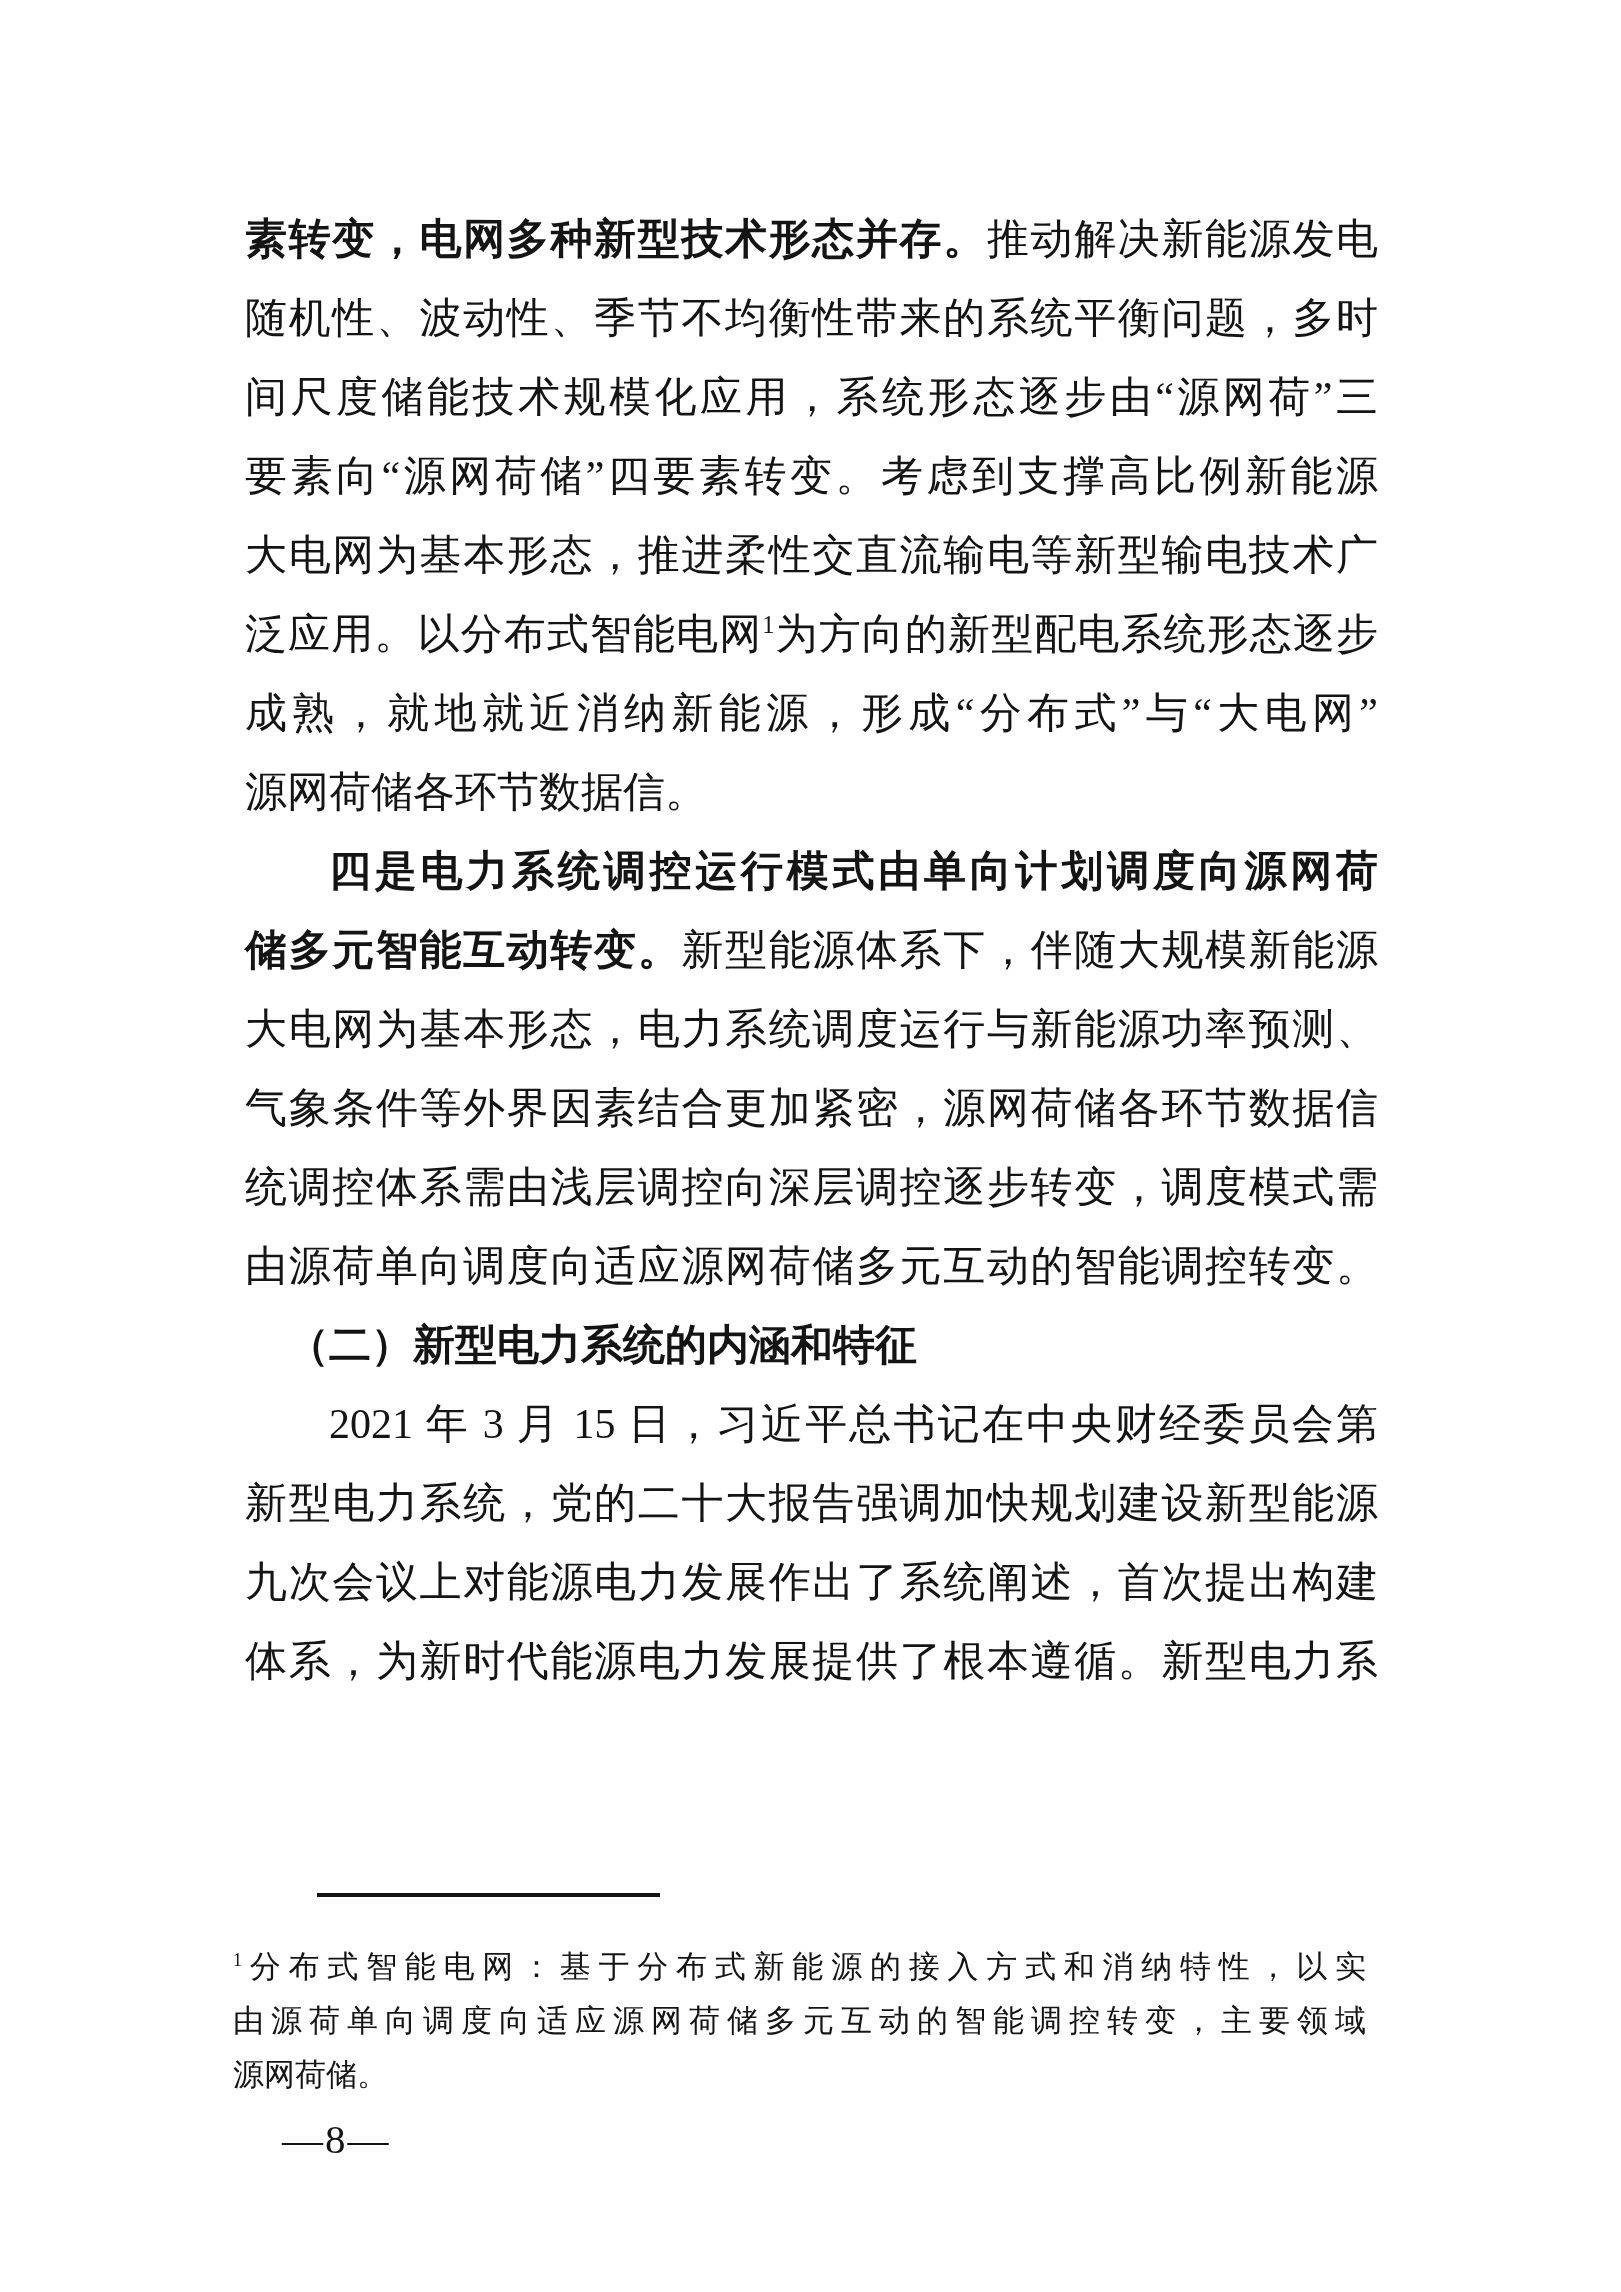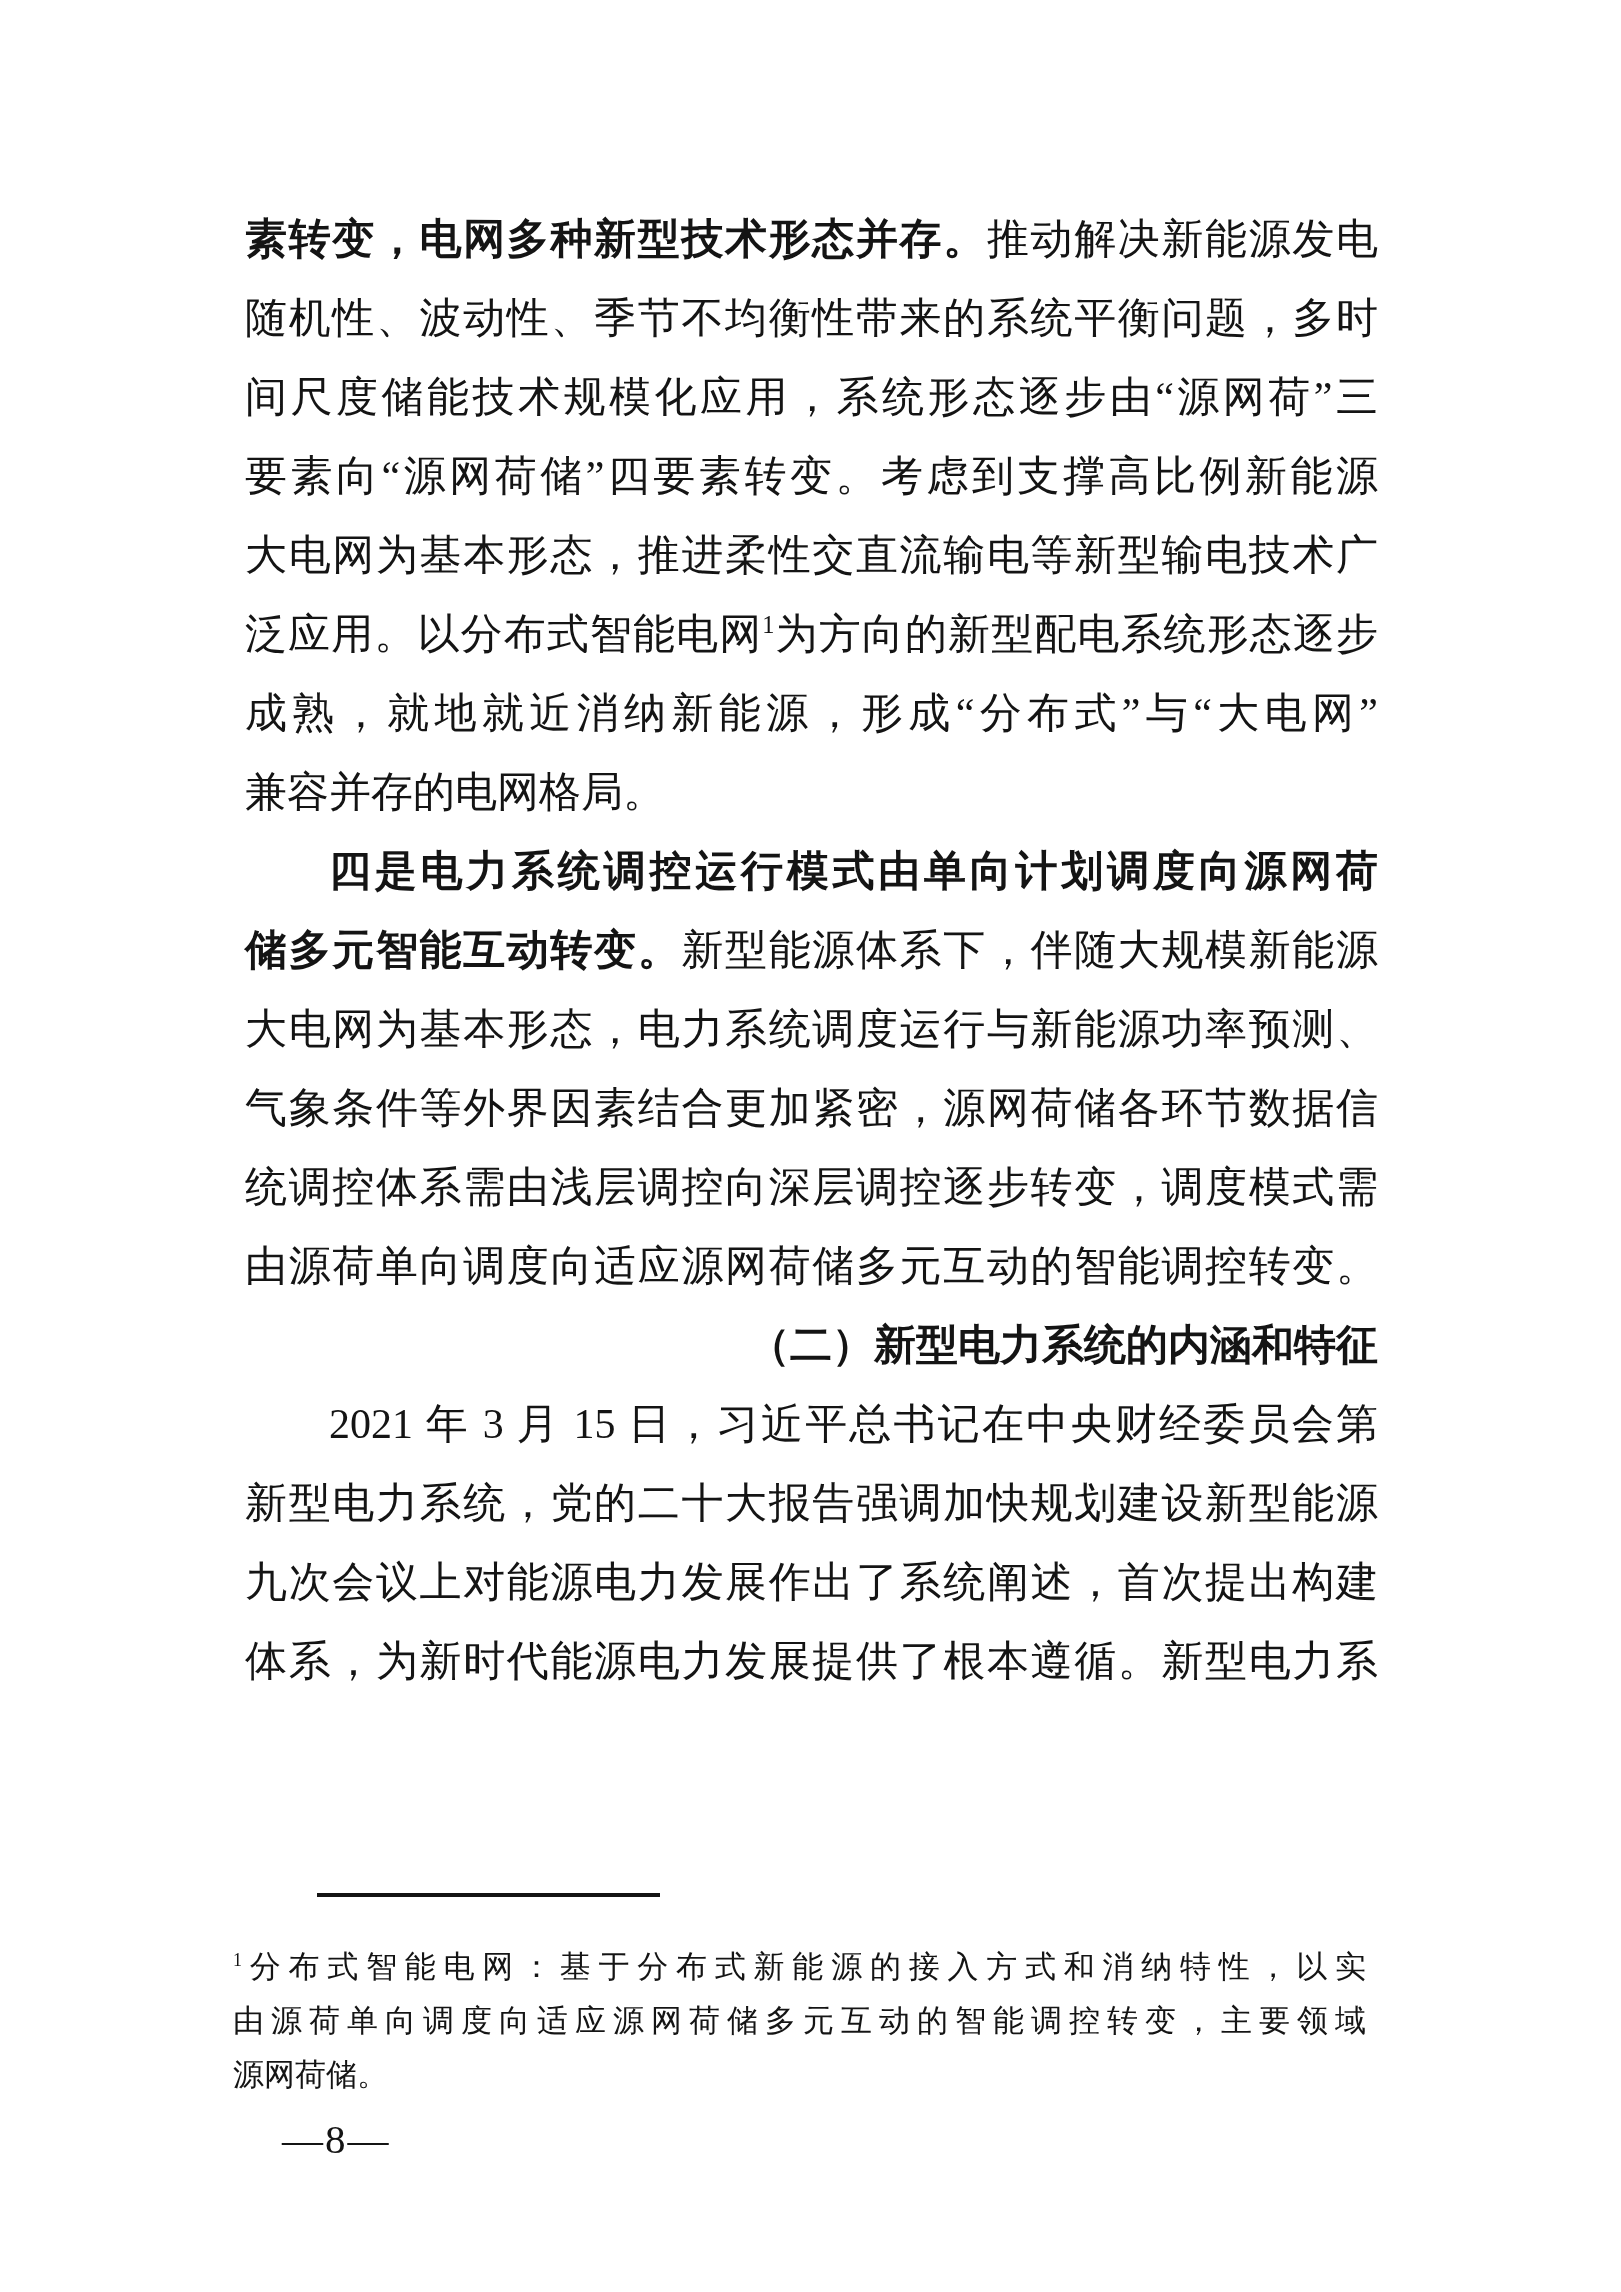--- a/index.html
+++ b/index.html
@@ -69,28 +69,28 @@
 
 <div class="page">
   <div class="body-text" id="body-text">
       <div class="line fill"><span class="seg-bold">素转变，电网多种新型技术形态并存。</span><span class="seg-normal">推动解决新能源发电</span></div>
       <div class="line fill"><span class="seg-normal">随机性、波动性、季节不均衡性带来的系统平衡问题，多时</span></div>
       <div class="line fill"><span class="seg-normal">间尺度储能技术规模化应用，系统形态逐步由“源网荷”三</span></div>
       <div class="line fill"><span class="seg-normal">要素向“源网荷储”四要素转变。考虑到支撑高比例新能源</span></div>
       <div class="line fill"><span class="seg-normal">大电网为基本形态，推进柔性交直流输电等新型输电技术广</span></div>
       <div class="line fill"><span class="seg-normal">泛应用。以分布式智能电网</span><span class="seg-sup">1</span><span class="seg-normal">为方向的新型配电系统形态逐步</span></div>
       <div class="line fill"><span class="seg-normal">成熟，就地就近消纳新能源，形成“分布式”与“大电网”</span></div>
-      <div class="line"><span class="seg-normal">兼容并存的电网格局。</span></div>
+      <div class="line"><span class="seg-normal">源网荷储各环节数据信。</span></div>
       <div class="line fill" style="text-indent: 2em;"><span class="seg-bold">四是电力系统调控运行模式由单向计划调度向源网荷</span></div>
       <div class="line fill"><span class="seg-bold">储多元智能互动转变。</span><span class="seg-normal">新型能源体系下，伴随大规模新能源</span></div>
       <div class="line fill"><span class="seg-normal">大电网为基本形态，电力系统调度运行与新能源功率预测、</span></div>
       <div class="line fill"><span class="seg-normal">气象条件等外界因素结合更加紧密，源网荷储各环节数据信</span></div>
       <div class="line fill"><span class="seg-normal">统调控体系需由浅层调控向深层调控逐步转变，调度模式需</span></div>
       <div class="line fill"><span class="seg-normal">由源荷单向调度向适应源网荷储多元互动的智能调控转变。</span></div>
-      <div class="line" style="text-indent: 1em; text-align: right;"><span class="seg-bold">（二）新型电力系统的内涵和特征</span></div>
+      <div class="line" style="text-indent: 1em;"><span class="seg-bold">（二）新型电力系统的内涵和特征</span></div>
       <div class="line fill" style="text-indent: 2em;"><span class="seg-normal">2021 年 3 月 15 日，习近平总书记在中央财经委员会第</span></div>
       <div class="line fill"><span class="seg-normal">新型电力系统，党的二十大报告强调加快规划建设新型能源</span></div>
       <div class="line fill"><span class="seg-normal">九次会议上对能源电力发展作出了系统阐述，首次提出构建</span></div>
       <div class="line fill"><span class="seg-normal">体系，为新时代能源电力发展提供了根本遵循。新型电力系</span></div>
     </div>
   <div class="footnote-sep"></div>
   <div class="footnote" id="footnote-text">
       <div class="fline fill"><span class="seg-sup">1</span><span class="seg-normal">分布式智能电网：基于分布式新能源的接入方式和消纳特性，以实</span></div>
       <div class="fline fill"><span class="seg-normal">由源荷单向调度向适应源网荷储多元互动的智能调控转变，主要领域</span></div>
       <div class="fline"><span class="seg-normal">源网荷储。</span></div>

